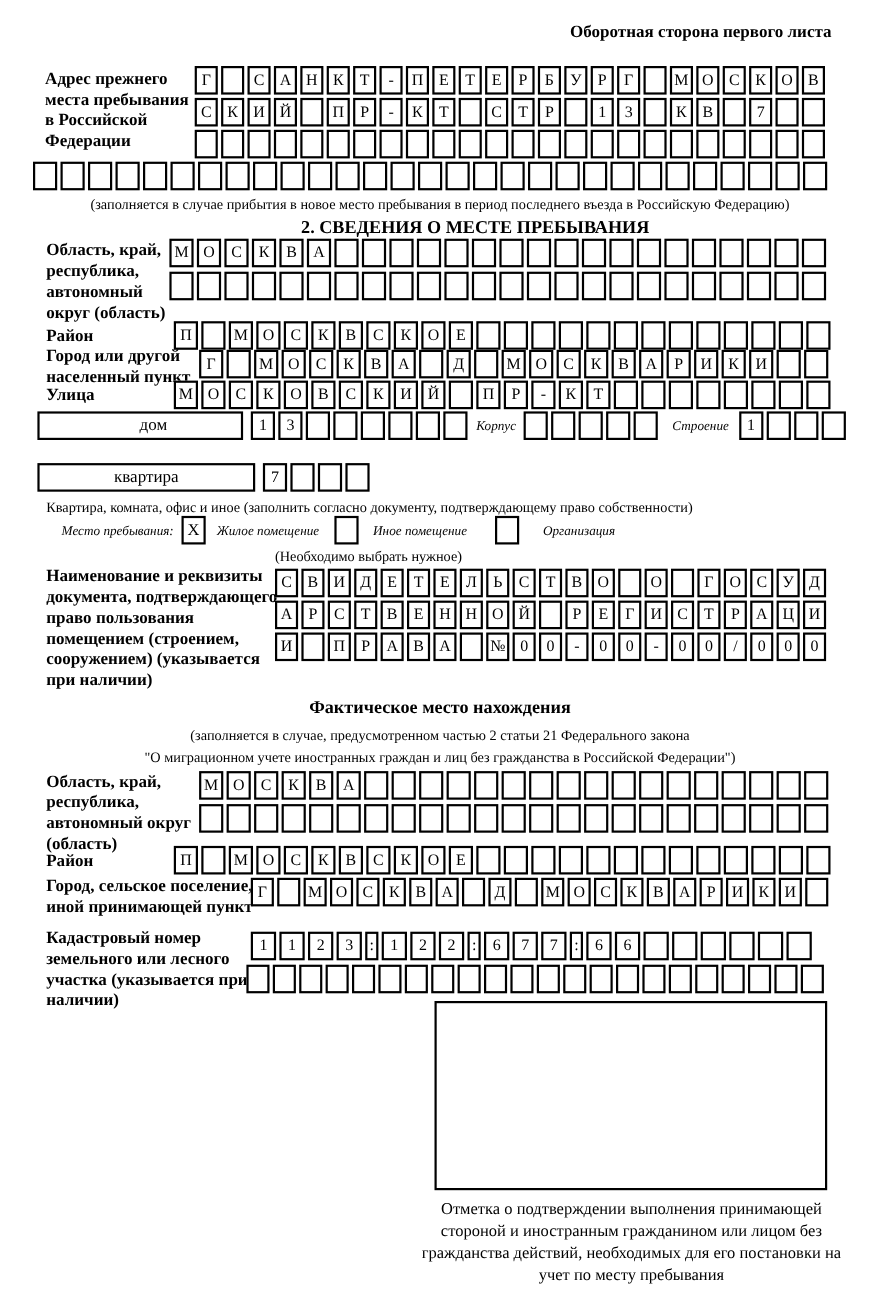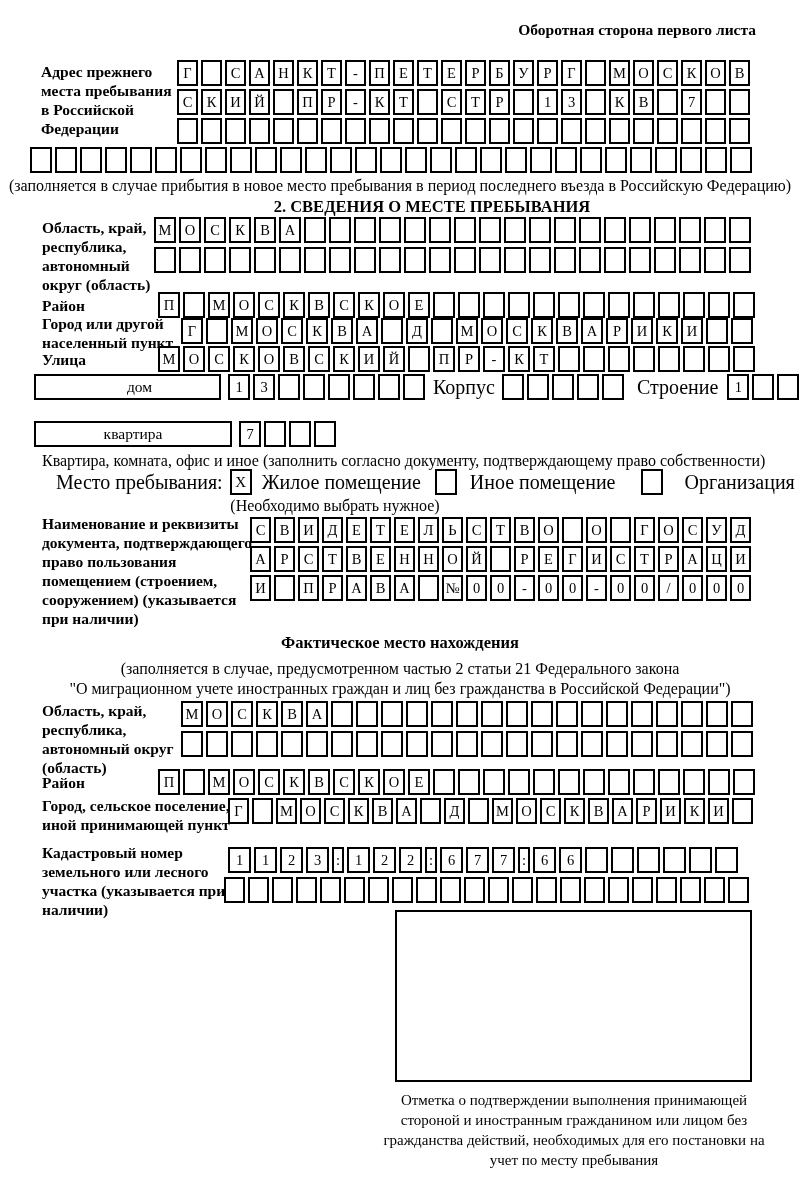--- a/index.html
+++ b/index.html
@@ -13,32 +13,32 @@
     box-sizing:content-box;width:17px;height:22px;border:2px solid #000;margin-right:3px;
     display:inline-flex;align-items:center;justify-content:center;
     font-size:14.5px;line-height:1;background:#fff;flex:none;
   }
   .p25 .cell{width:18px;}
   .kad .cell{width:19px;}
   .kad .cell.narrow{width:8px;}
   .stack .row{margin-bottom:4px;}
   .m3 .row{margin-bottom:3px;}
   .lbl{font-size:15.5px;line-height:19px;font-weight:bold;}
-  .cap{font-size:16px;line-height:18px;}
+  .cap{font-size:13px;line-height:18px;}
   .title{font-weight:bold;font-size:16.5px;text-align:center;width:800px;left:0;}
   .center{text-align:center;width:800px;left:0;}
   .boxlbl{
     box-sizing:content-box;border:2px solid #000;height:22px;display:inline-flex;
     align-items:center;justify-content:center;font-size:15.5px;background:#fff;flex:none;
   }
   .cbx{
     box-sizing:content-box;width:18px;height:22px;border:2px solid #000;display:inline-flex;
     align-items:center;justify-content:center;font-size:15px;background:#fff;flex:none;
   }
-  .inl{font-size:20px;line-height:26px;white-space:nowrap;flex:none;}
+  .inl{font-size:12px;line-height:26px;white-space:nowrap;flex:none;font-style:italic;}
   .stamp{border:2px solid #000;background:#fff;}
 </style>
 </head>
 <body>
 
 <div id="page">
 
   <div class="abs lbl" style="top:20px;right:44px;">Оборотная сторона первого листа</div>
 
   <div class="abs lbl" style="left:41px;top:62px;width:138px;">Адрес прежнего места пребывания в Российской Федерации</div>

